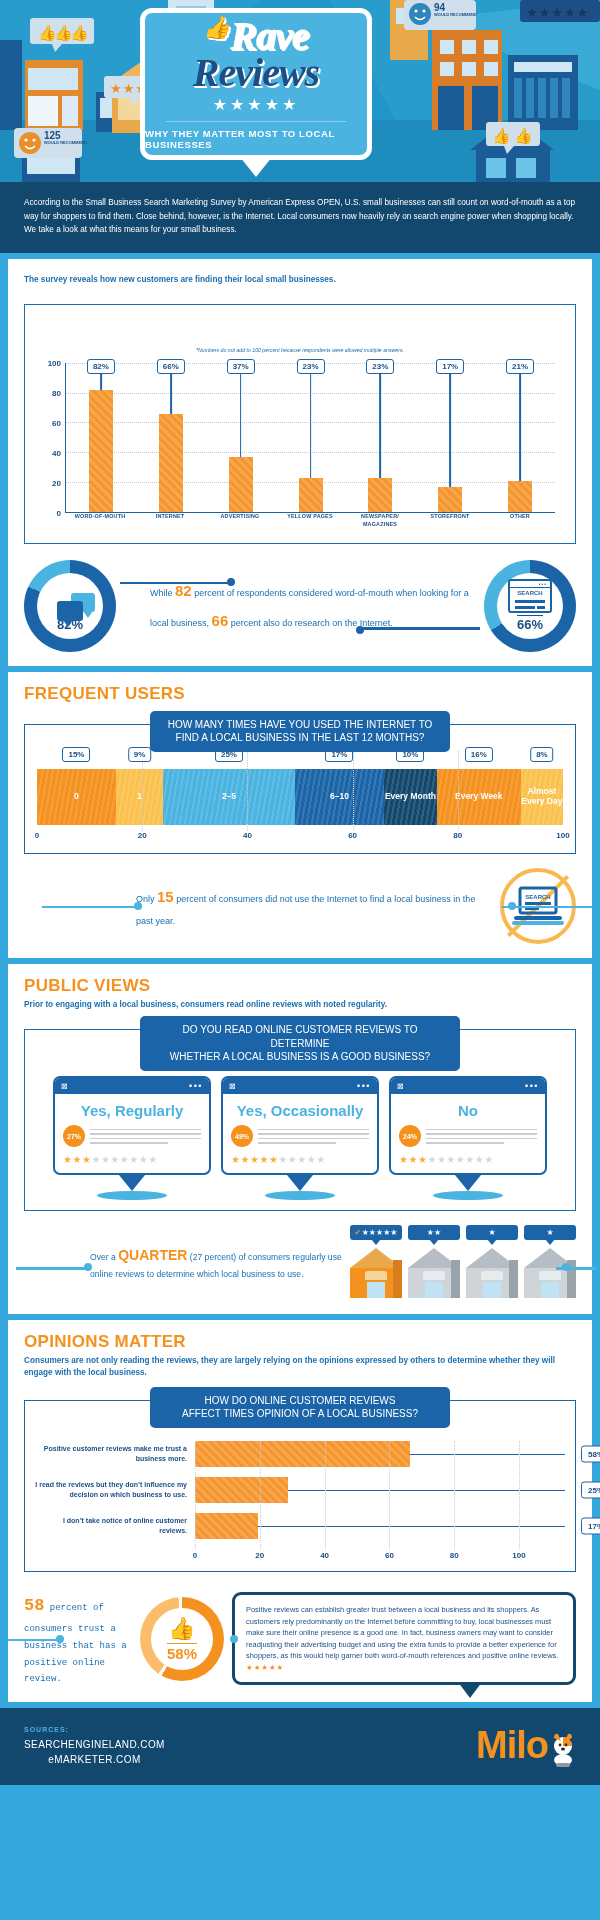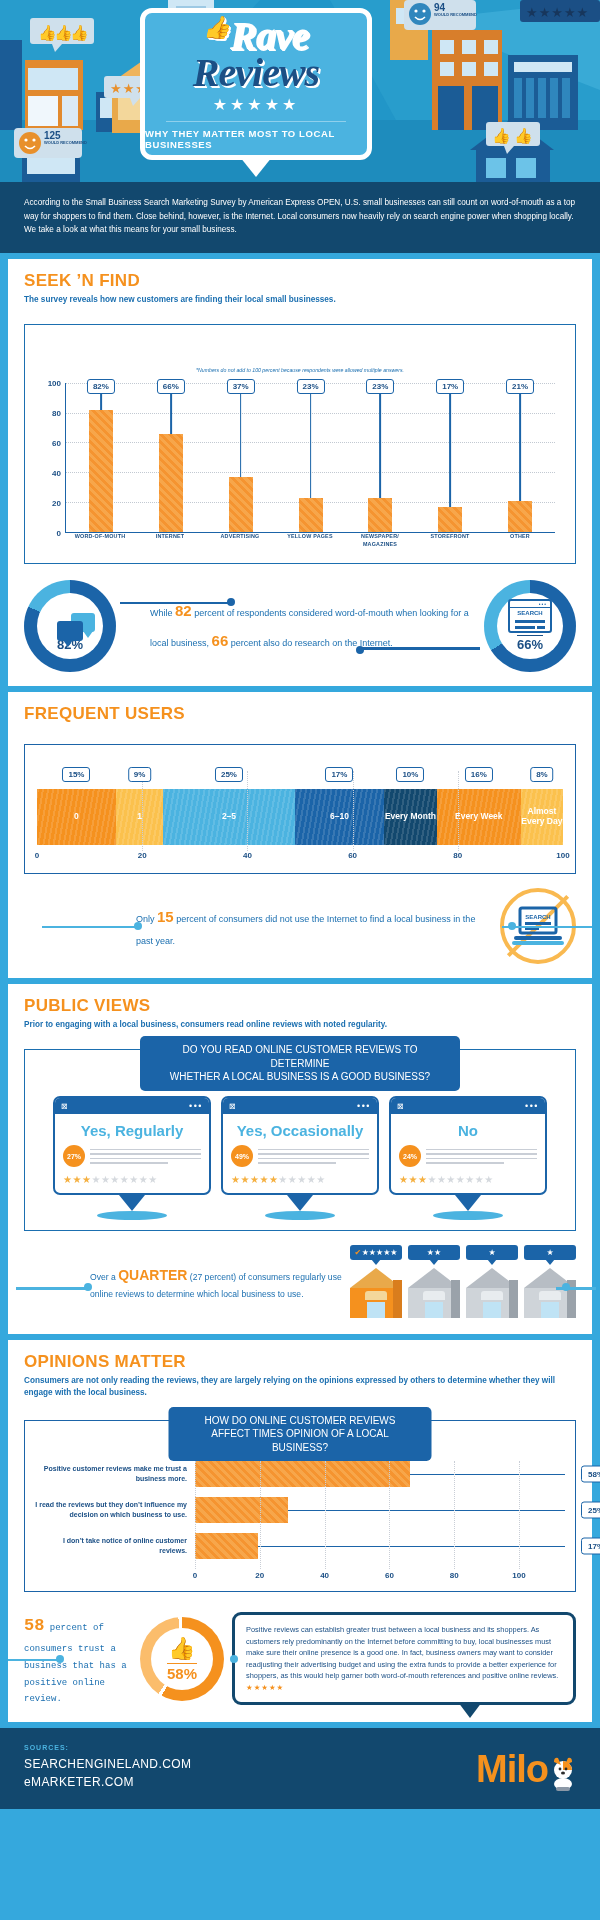--- a/index.html
+++ b/index.html
@@ -158,21 +158,21 @@
   .final { display:flex; align-items:center; margin-top:18px; position:relative; gap:8px; }
   .final-text { width:108px; text-align:left; font-size:9px; color:#1b6fb0; line-height:1.85;font-family:Liberation Mono, monospace; }
   .donut-o { width:84px;height:84px;border-radius:50%;position:relative;flex:none; }
   .donut-o .donut-inner{ inset:11px; }
   .quote { flex:1; border:3px solid #12486e; border-radius:9px; padding:9px 11px; font-size:7.4px; color:#1b4f85; line-height:1.55; position:relative; }
   .quote::after{content:"";position:absolute;bottom:-16px;left:66%;border-left:12px solid transparent;border-right:12px solid transparent;border-top:16px solid #12486e;}
 
   
   .footer { background:#12486e; padding:16px 24px 18px; display:flex; justify-content:space-between; align-items:flex-end; }
   .src-h { color:#4bb3e0; font-size:7px; font-weight:bold; letter-spacing:1px; }
-  .src-l { color:#fff; font-size:12px; letter-spacing:.4px; margin-top:4px; line-height:1.5; }
+  .src-l { color:#fff; font-size:10px; letter-spacing:.4px; margin-top:4px; line-height:1.5;text-align:center; }
   .milo { color:#f5911e; font-size:38px; font-weight:bold; font-family:"Liberation Sans", sans-serif; letter-spacing:-1px; }
   .dog { width:26px;height:34px;position:relative;display:inline-block;vertical-align:bottom;margin-left:2px; }
 </style>
 </head>
 <body>
 
 <div class="page">
 
   <div class="hero">
     <div class="hero-bg">
@@ -269,21 +269,20 @@
       </div>
       <div class="hero-stars">★★★★★</div>
       <div class="hero-rule"></div>
       <div class="hero-sub">WHY THEY MATTER MOST TO LOCAL BUSINESSES</div>
     </div>
   </div>
 
   <div class="intro">According to the Small Business Search Marketing Survey by American Express OPEN, U.S. small businesses can still count on word-of-mouth as a top way for shoppers to find them. Close behind, however, is the Internet. Local consumers now heavily rely on search engine power when shopping locally. We take a look at what this means for your small business.</div>
 
   <div class="section">
-    <div class="sec-title">SEEK ’N FIND</div>
     <div class="sec-sub">The survey reveals how new customers are finding their local small businesses.</div>
 
     <div class="chart-box">
       <div class="footnote">*Numbers do not add to 100 percent because respondents were allowed multiple answers.</div>
 
       <div class="bc">
         <div class="bc-yaxis" id="bcY">
             <div class="bc-tick" style="top: 100%;">0</div>
             <div class="bc-tick" style="top: 80%;">20</div>
             <div class="bc-tick" style="top: 60%;">40</div>
@@ -382,20 +381,24 @@
       <div class="dot" style="left:203px;top:18px;"></div>
       <div class="connector" style="right:96px;bottom:22px;width:122px;"></div>
       <div class="dot" style="right:212px;bottom:18px;"></div>
     </div>
   </div>
 
   <div class="section">
     <div class="sec-title">FREQUENT USERS</div>
 
     <div class="sb-box">
+      <div class="ribbon two">
+        <span>HOW MANY TIMES HAVE YOU USED THE INTERNET TO</span><br>
+        <span>FIND A LOCAL BUSINESS IN THE LAST 12 MONTHS?</span>
+      </div>
       <div style="position:relative;margin-top:16px;">
         <div id="sbGrid"></div>
         <div class="sb-track" id="sbTrack">
             <div class="seg" style="width: 15%; background: repeating-linear-gradient(100deg, rgba(255, 255, 255, 0.13) 0px, rgba(255, 255, 255, 0.13) 2px, transparent 2px, transparent 5px) rgb(245, 145, 30);">
               <span>0</span>
               <div class="pill">15%</div>
             </div>
             <div class="seg" style="width: 9%; background: repeating-linear-gradient(100deg, rgba(255, 255, 255, 0.13) 0px, rgba(255, 255, 255, 0.13) 2px, transparent 2px, transparent 5px) rgb(251, 193, 77);">
               <span>1</span>
               <div class="pill">9%</div>
@@ -598,21 +601,21 @@
       <div class="connector" style="right:-20px;top:42px;width:40px;background:#4bb3e0;"></div>
       <div class="dot" style="right:6px;top:38px;background:#4bb3e0;"></div>
     </div>
   </div>
 
   <div class="section">
     <div class="sec-title">OPINIONS MATTER</div>
     <div class="sec-sub">Consumers are not only reading the reviews, they are largely relying on the opinions expressed by others to determine whether they will engage with the local business.</div>
 
     <div class="hb-box">
-      <div class="ribbon two" style="width:263px;">
+      <div class="ribbon two" style="width:300px;">
         <span>HOW DO ONLINE CUSTOMER REVIEWS</span><br>
         <span>AFFECT TIMES OPINION OF A LOCAL BUSINESS?</span>
       </div>
       <div style="position:relative;margin-top:14px;" id="hbWrap">
         <div id="hbRows">
             <div class="hb-row">
               <div class="hb-label">Positive customer reviews make me trust a business more.</div>
               <div class="hb-track">
                 <div class="hb-fill" style="width:57.99999999999999%"></div>
                 <div class="hb-line" style="left:57.99999999999999%;right:0;"></div>

